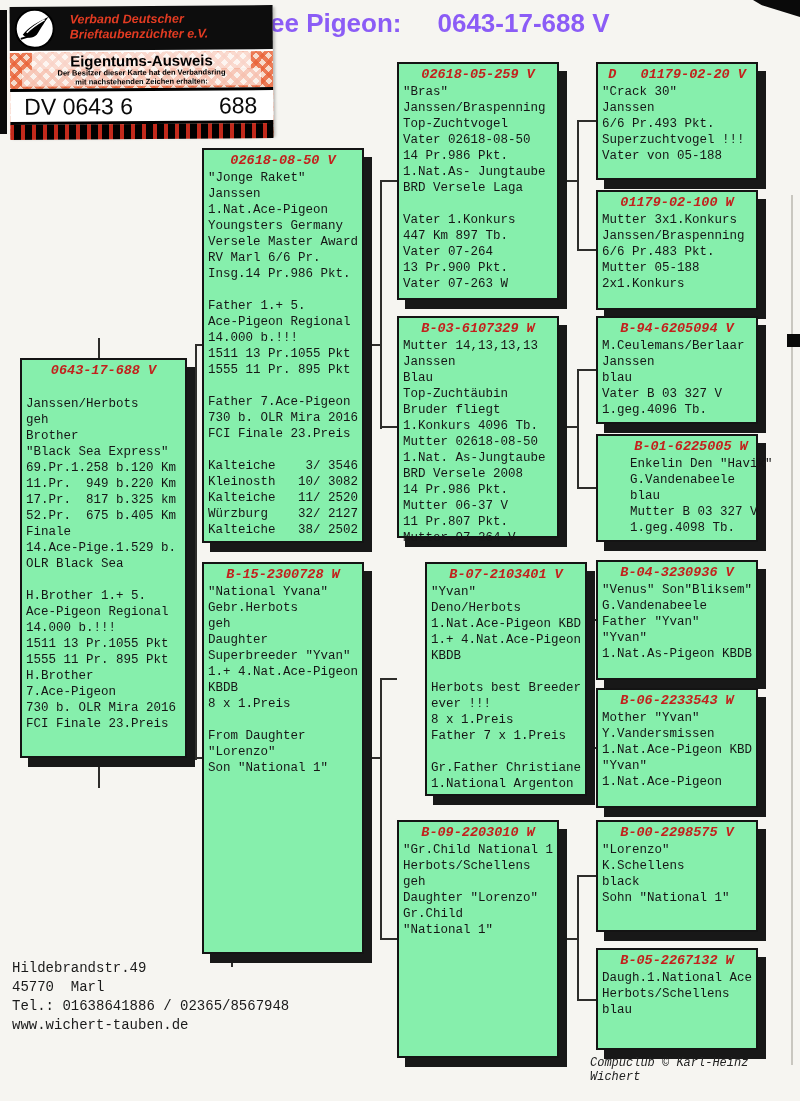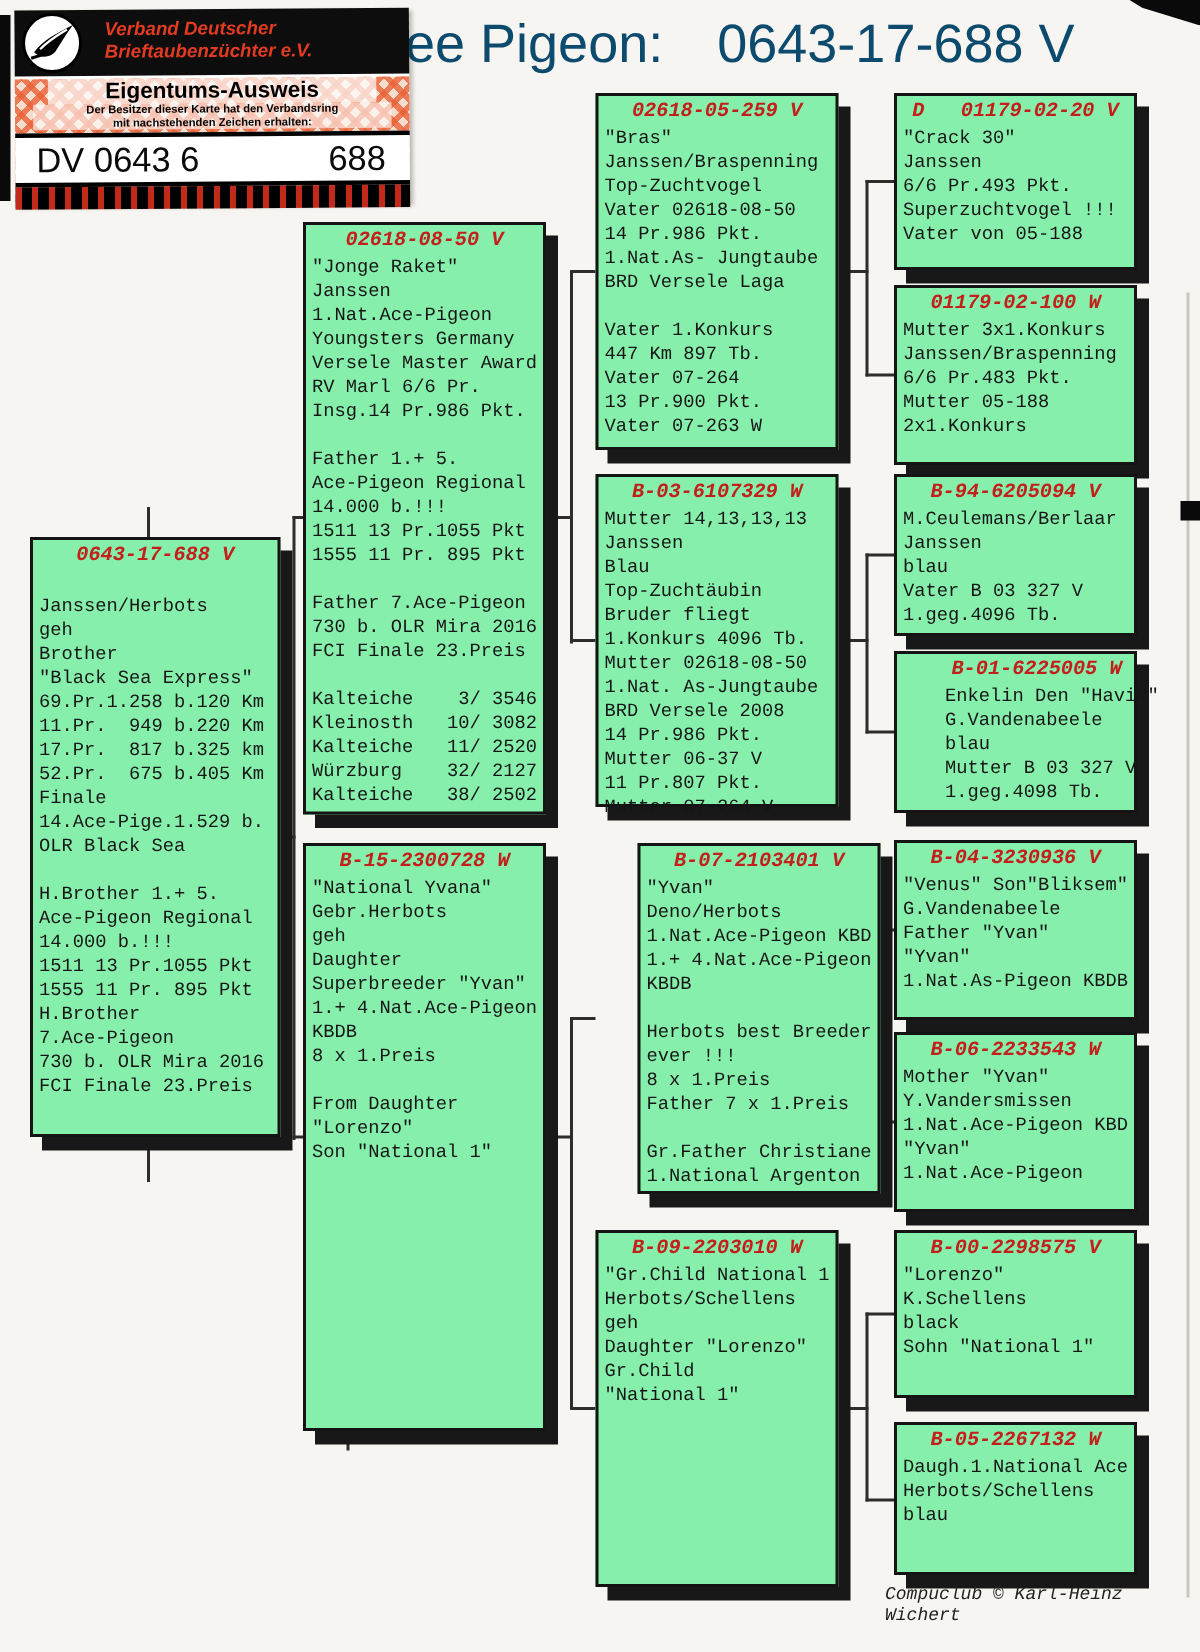--- a/index.html
+++ b/index.html
@@ -11,22 +11,22 @@
   }
   
   .edge-bar-left{position:absolute;left:0;top:10px;width:7px;height:124px;background:#0a0a0a;}
   .corner-tr{position:absolute;left:753px;top:0;width:47px;height:17px;background:#0a0a0a;
     clip-path:polygon(0 0,100% 0,100% 100%,18% 30%);}
   .edge-line-right{position:absolute;left:791px;top:195px;width:2px;height:870px;background:#c9c7c0;}
   .edge-tick-right{position:absolute;left:787px;top:334px;width:13px;height:13px;background:#0a0a0a;}
 
   
   .page-title{position:absolute;top:8px;left:270px;white-space:nowrap;
-    font-family:"Liberation Sans","DejaVu Sans",sans-serif;font-weight:normal;
-    font-size:36px;color:#0c4a6e;}
+    font-family:"Liberation Sans","DejaVu Sans",sans-serif;font-weight:bold;
+    font-size:26px;color:#8b5cf6;}
   .page-title .ring{margin-left:36px;}
 
   
   .card{position:absolute;left:10px;top:6px;width:263px;height:130px;background:#fff;
     transform:rotate(-.4deg);box-shadow:2px 2px 3px rgba(0,0,0,.25);}
   .card-top{height:44px;background:#0d0d0d;position:relative;}
   .card-logo{position:absolute;left:5px;top:2px;width:40px;height:40px;}
   .card-assoc{margin-left:60px;padding-top:6px;
     font-family:"Liberation Sans","DejaVu Sans",sans-serif;
     font-weight:bold;font-style:italic;font-size:12.5px;line-height:15px;color:#e23b22;}
@@ -337,15 +337,19 @@
 Sohn "National 1"</div>
 </div>
 <div class="pbox" id="g4h">
   <div class="ptitle">B-05-2267132 W</div>
   <div class="plines">Daugh.1.National Ace
 Herbots/Schellens
 blau</div>
 </div>
 
 <div class="contact">
+  <div class="contact-lines">Hildebrandstr.49
+45770  Marl
+Tel.: 01638641886 / 02365/8567948
+www.wichert-tauben.de</div>
 </div>
 
 <div class="credit">Compuclub © Karl-Heinz Wichert</div>
 
 </body></html>

